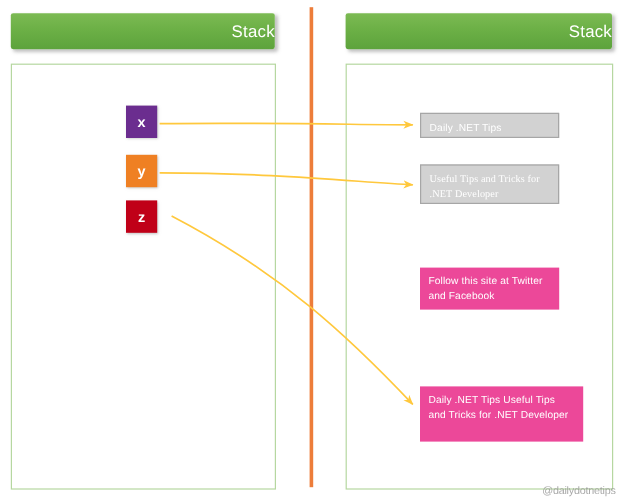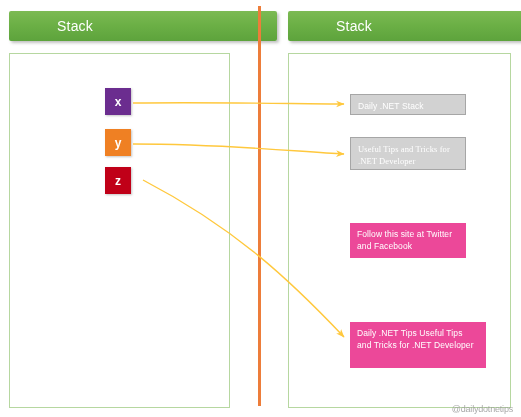--- a/index.html
+++ b/index.html
@@ -27,23 +27,22 @@
   .header-bar {
     position: absolute;
     height: 30px;
     border-radius: 2px;
     background: linear-gradient(to bottom, #7cba53 0%, #6cb046 45%, #5da33c 100%);
     box-shadow: 2px 2px 3px rgba(120,120,120,0.45);
     color: #ffffff;
     font-size: 14px;
     display: flex;
     align-items: center;
-    justify-content: flex-start;
+    justify-content: flex-end;
     letter-spacing: 0.2px;
-    padding-left: 48px;
   }
   #stack-header { left: 9px;  top: 11px; width: 220px; }
   #heap-header  { left: 288px; top: 11px; width: 222px; }
 
   
   .panel {
     position: absolute;
     border: 1px solid #b6d7a0;
     background: #ffffff;
     top: 53px;
@@ -143,21 +142,21 @@
   <div class="var-chip" id="var-x">
     <span>x</span>
   </div>
   <div class="var-chip" id="var-y">
     <span>y</span>
   </div>
   <div class="var-chip" id="var-z">
     <span>z</span>
   </div>
 
-  <div class="heap-box gray" id="heap-obj-1">Daily .NET Stack</div>
+  <div class="heap-box gray" id="heap-obj-1">Daily .NET Tips</div>
 
   <div class="heap-box gray" id="heap-obj-2">Useful Tips and Tricks for .NET Developer</div>
 
   <div class="heap-box blue" id="heap-obj-3">Follow this site at Twitter and Facebook</div>
 
   <div class="heap-box blue" id="heap-obj-4">Daily .NET Tips Useful Tips and Tricks for .NET Developer</div>
 
   <svg id="arrows" viewBox="0 0 521 417">
     <defs>
       <marker id="ah" markerWidth="7" markerHeight="7" refX="5.6" refY="2.6" orient="auto" markerUnits="strokeWidth">

